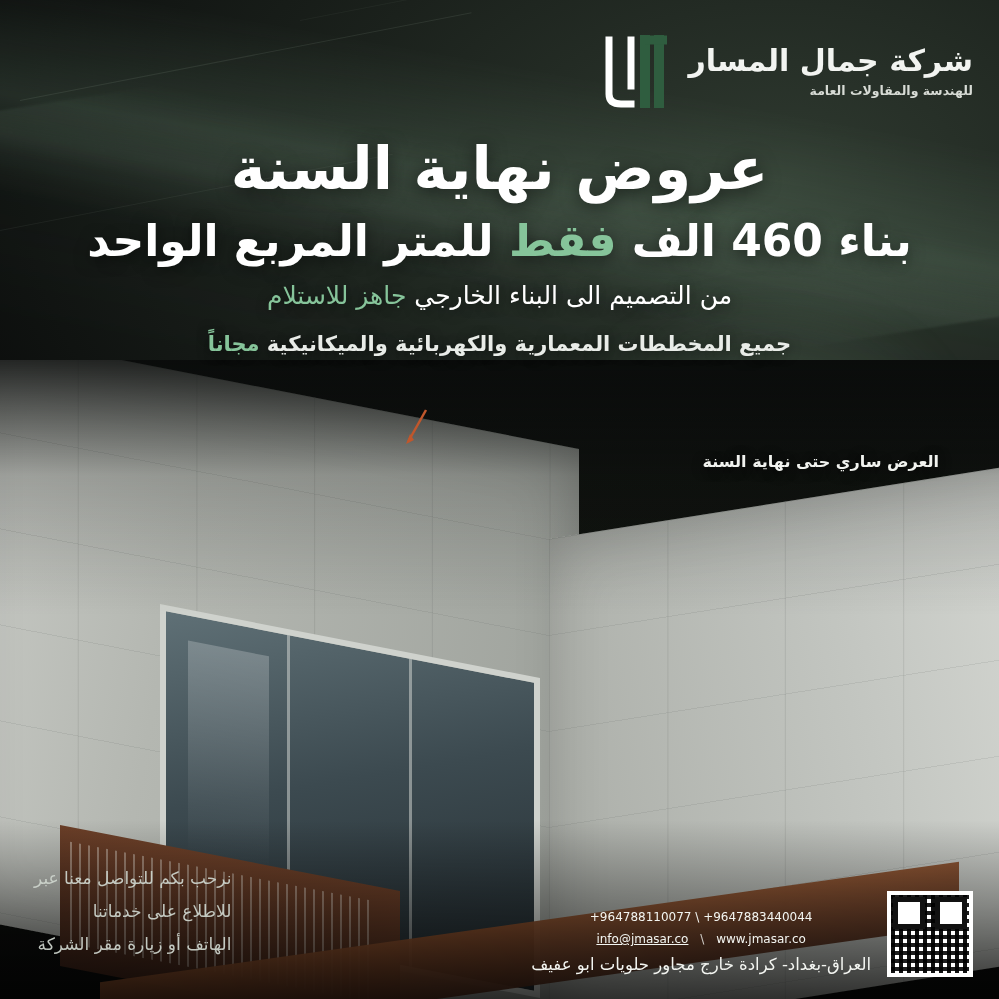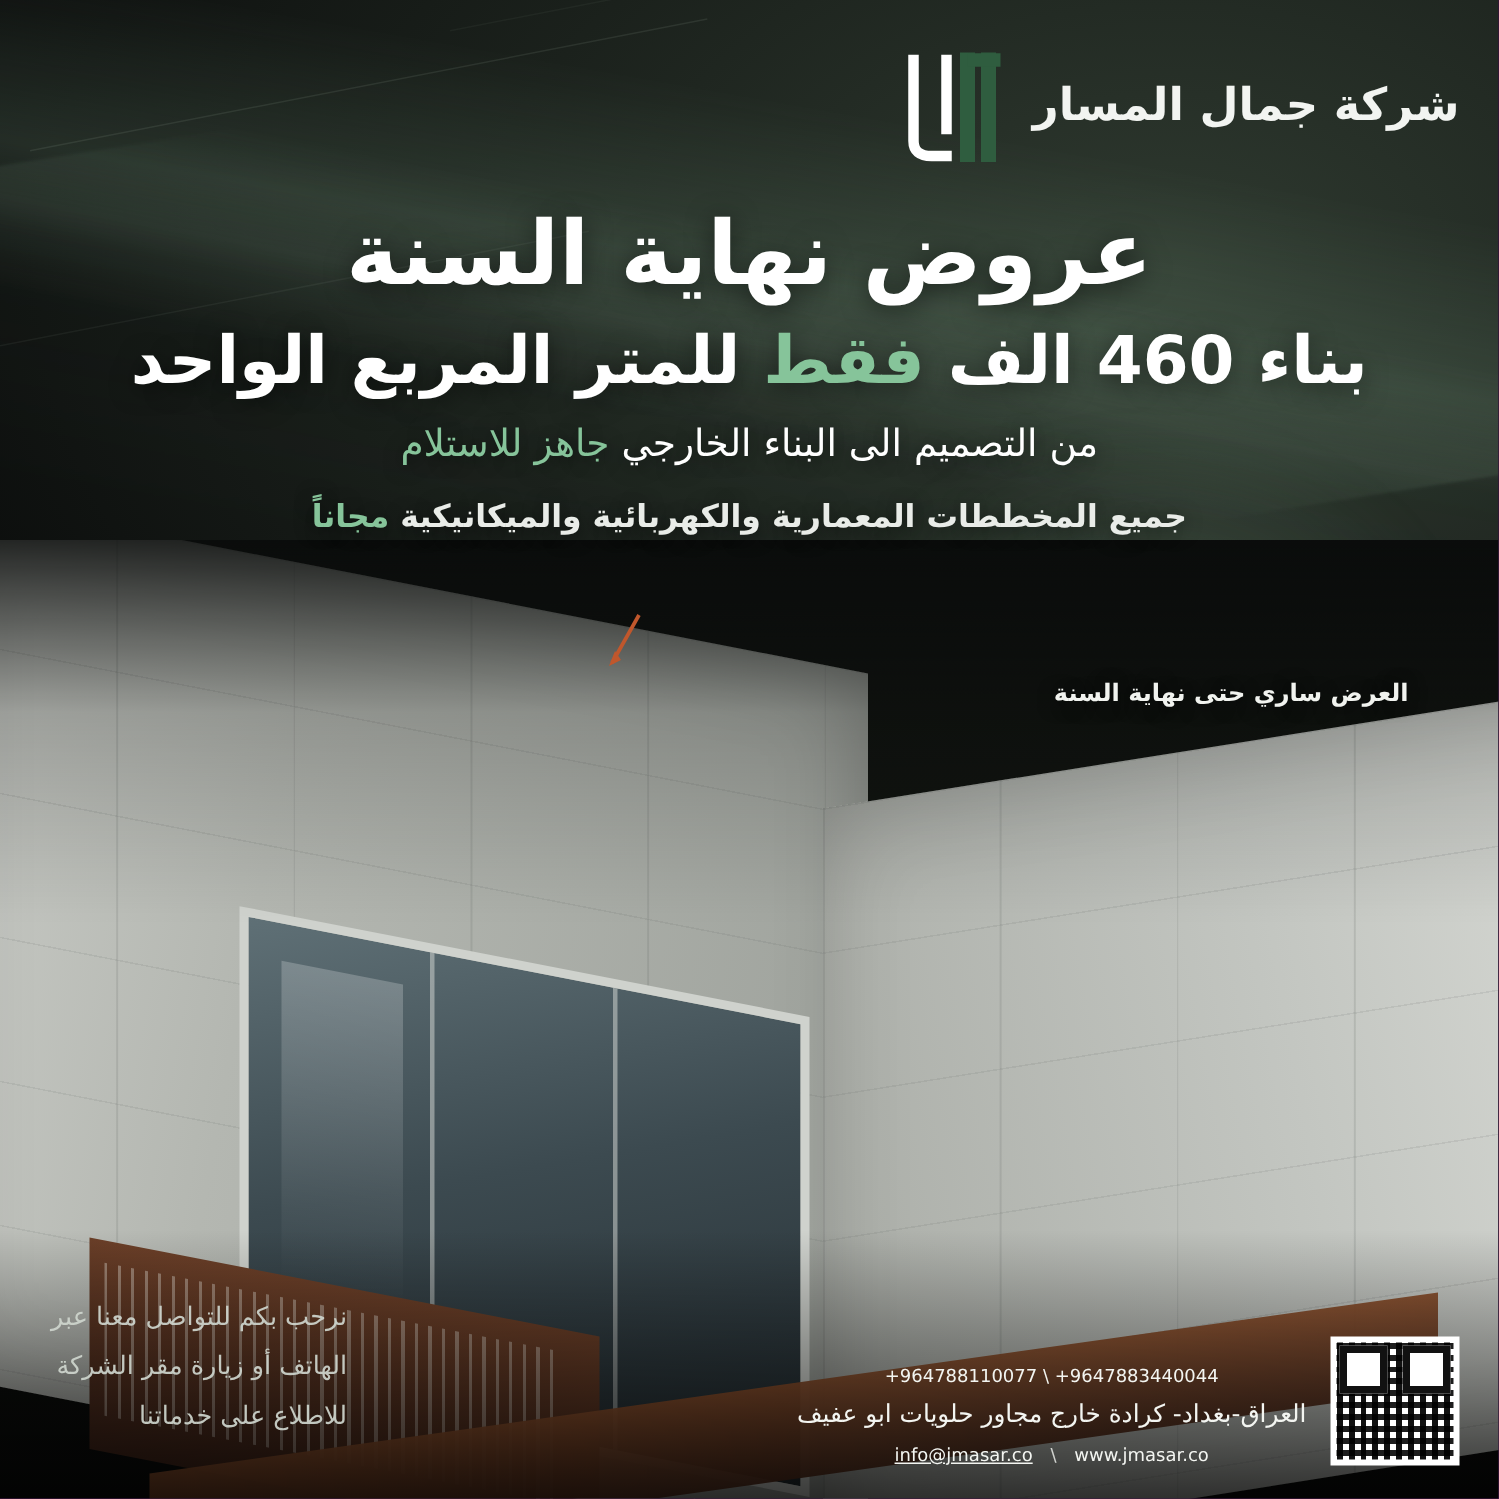--- a/index.html
+++ b/index.html
@@ -6,21 +6,21 @@
     margin: 0;
     padding: 0;
     background: #111;
   }
   .poster {
     position: relative;
     width: 999px;
     height: 999px;
     overflow: hidden;
     font-family: "DejaVu Sans", "Liberation Sans", sans-serif;
-    background: #701a75;
+    background: #6d28d9;
     color: #ffffff;
     user-select: none;
   }
 
   
   .bg-dark {
     position: absolute;
     inset: 0;
     background:
       radial-gradient(110% 70% at 78% 18%, #2f3a30 0%, #1b211c 42%, #0c0e0d 78%),
@@ -377,20 +377,21 @@
     </div>
     <div class="balcony"></div>
     <div class="railing"></div>
     <div class="soffit"></div>
     <div class="photo-shade"></div>
   </div>
 
   <div class="logo">
     <div class="logo-text">
       <div class="logo-title">شركة جمال المسار</div>
+      <div class="logo-sub">للهندسة والمقاولات العامة</div>
     </div>
     <div class="logo-mark">
       <svg class="mg" viewBox="0 0 74 74" xmlns="http://www.w3.org/2000/svg" aria-hidden="true">
         <path d="M8 6 L8 60 Q8 70 20 70 L30 70" fill="none" stroke="#ffffff" stroke-width="7" stroke-linecap="square"></path>
         <path d="M30 6 L30 52" fill="none" stroke="#ffffff" stroke-width="7" stroke-linecap="square"></path>
         <path d="M44 6 L44 70" fill="none" stroke="#2f5d3f" stroke-width="10" stroke-linecap="square"></path>
         <path d="M58 6 L58 70" fill="none" stroke="#2f5d3f" stroke-width="10" stroke-linecap="square"></path>
         <path d="M44 6 L66 6" fill="none" stroke="#2f5d3f" stroke-width="9"></path>
       </svg>
     </div>
@@ -425,28 +426,28 @@
   </div>
   <div class="validity">العرض ساري حتى نهاية السنة</div>
 
   <div class="footer">
     <div class="qr">
       <div class="qr-inner"></div>
     </div>
 
     <div class="contact">
       <div class="line">+964788110077  \  +9647883440044</div>
-      <div class="line rtl">العراق-بغداد- كرادة خارج مجاور حلويات ابو عفيف</div>
       <div class="line">
         <span class="u">info@jmasar.co</span>
         <span class="sep">\</span>
         <span>www.jmasar.co</span>
       </div>
+      <div class="line rtl">العراق-بغداد- كرادة خارج مجاور حلويات ابو عفيف</div>
     </div>
 
     <div class="welcome">
       <div>نرحب بكم للتواصل معنا عبر</div>
+      <div>للاطلاع على خدماتنا</div>
       <div>الهاتف أو زيارة مقر الشركة</div>
-      <div>للاطلاع على خدماتنا</div>
     </div>
   </div>
 
 </div>
 
 </body></html>

